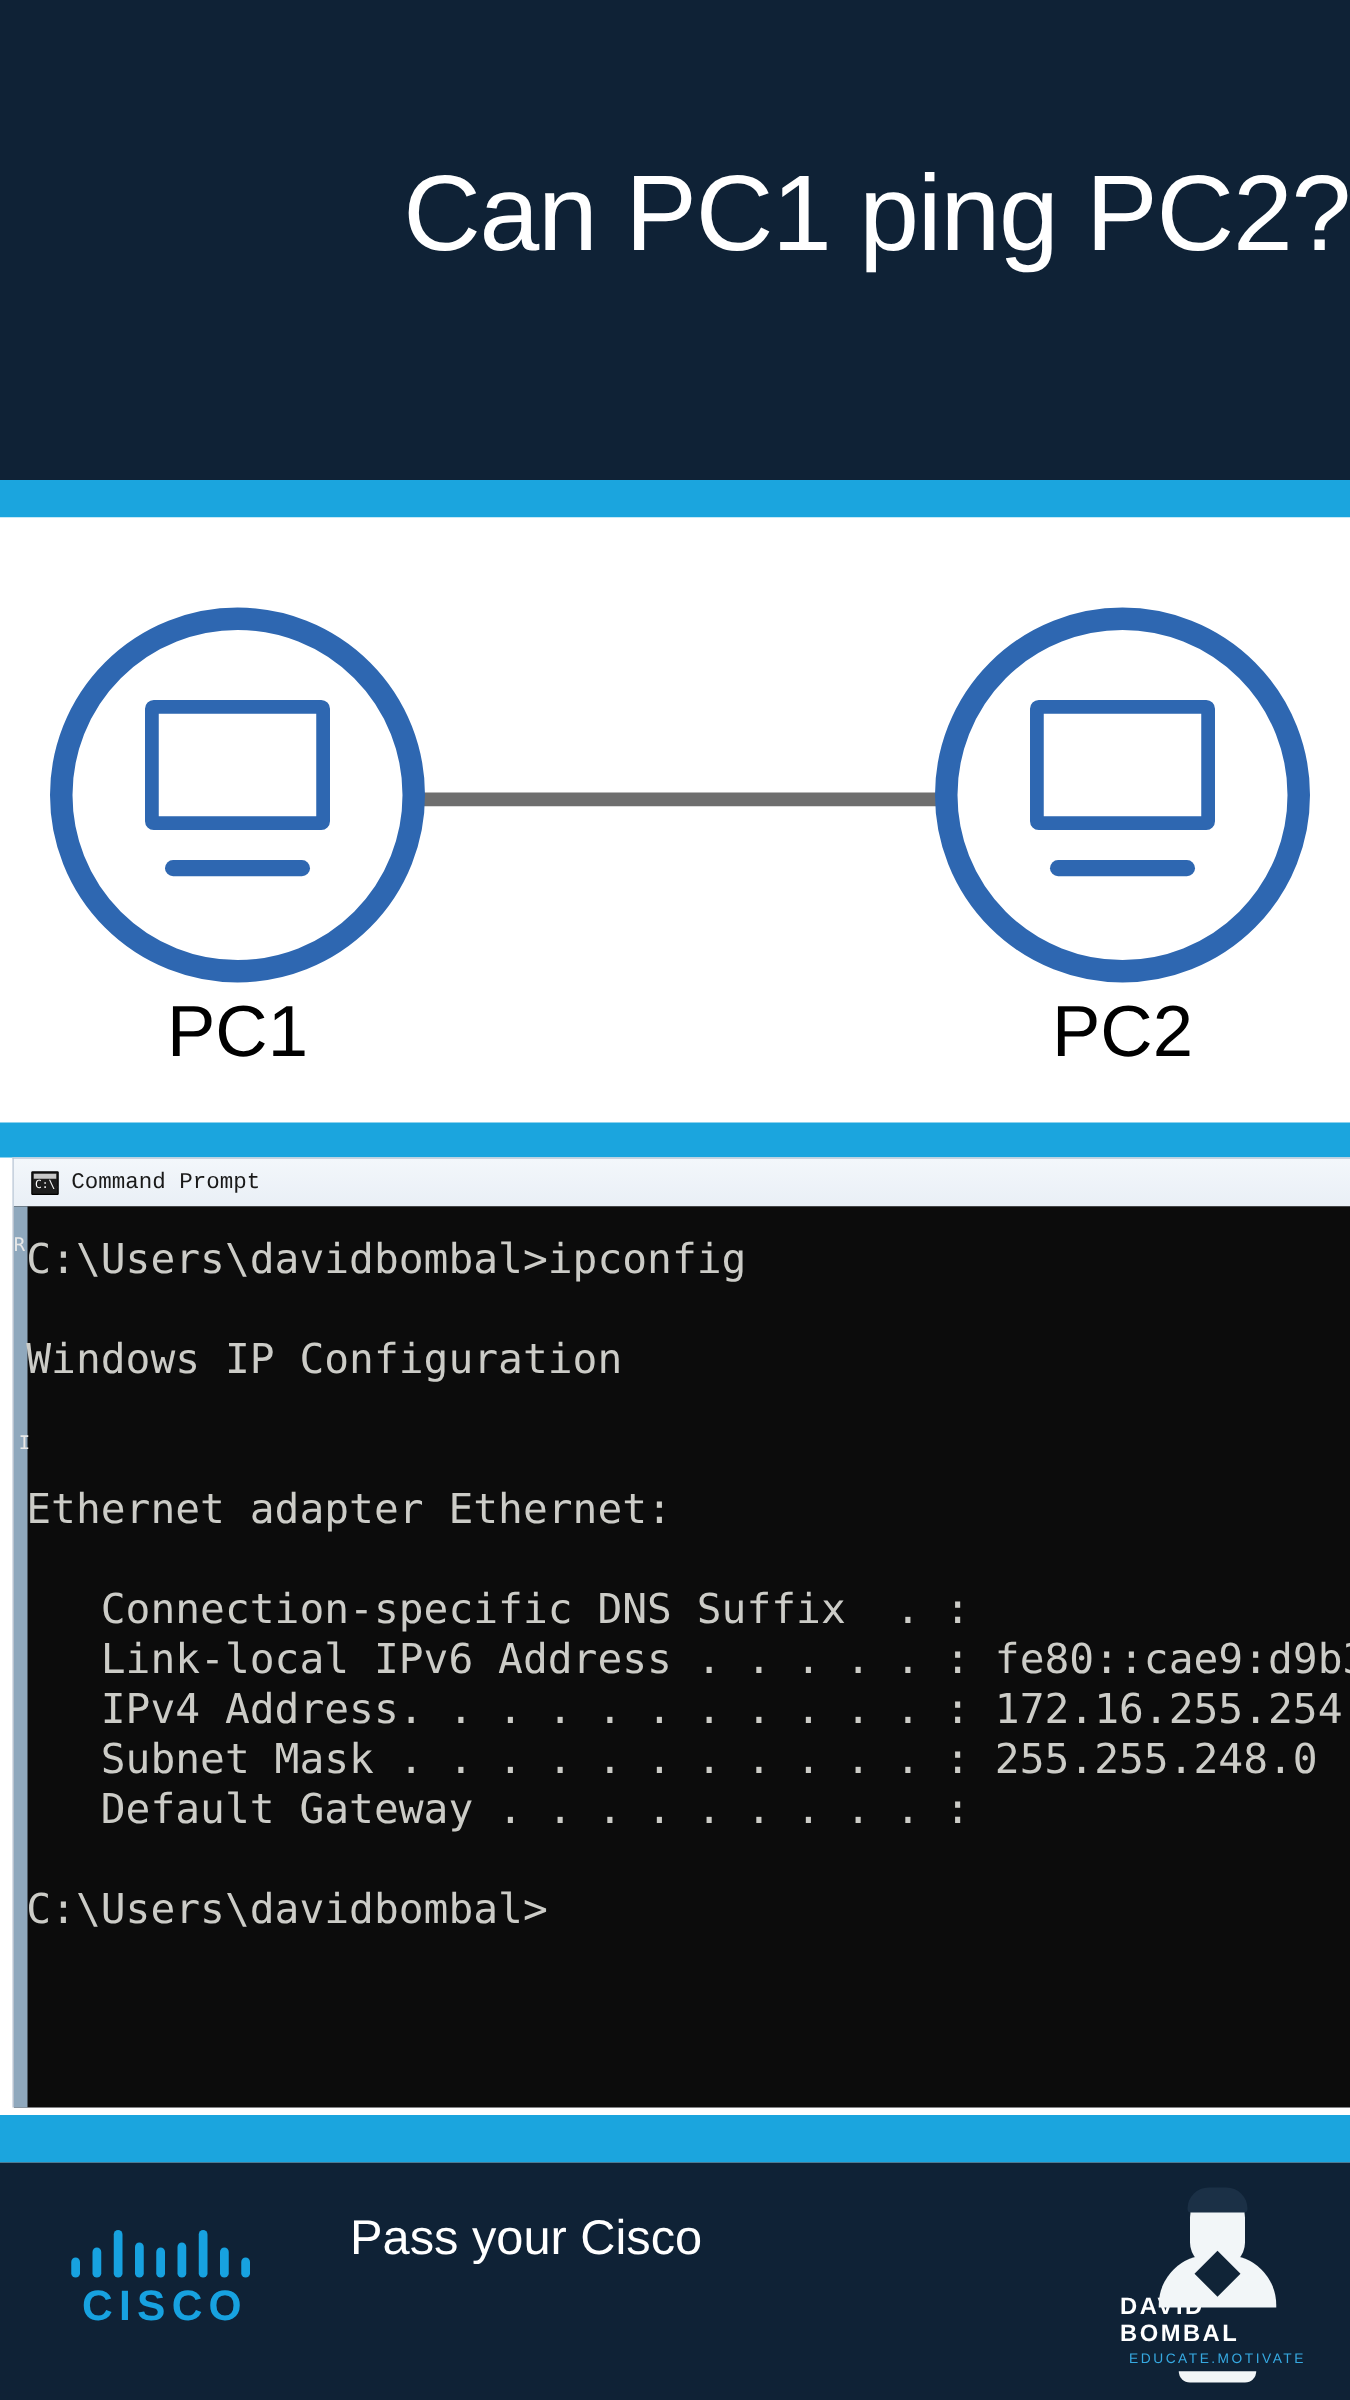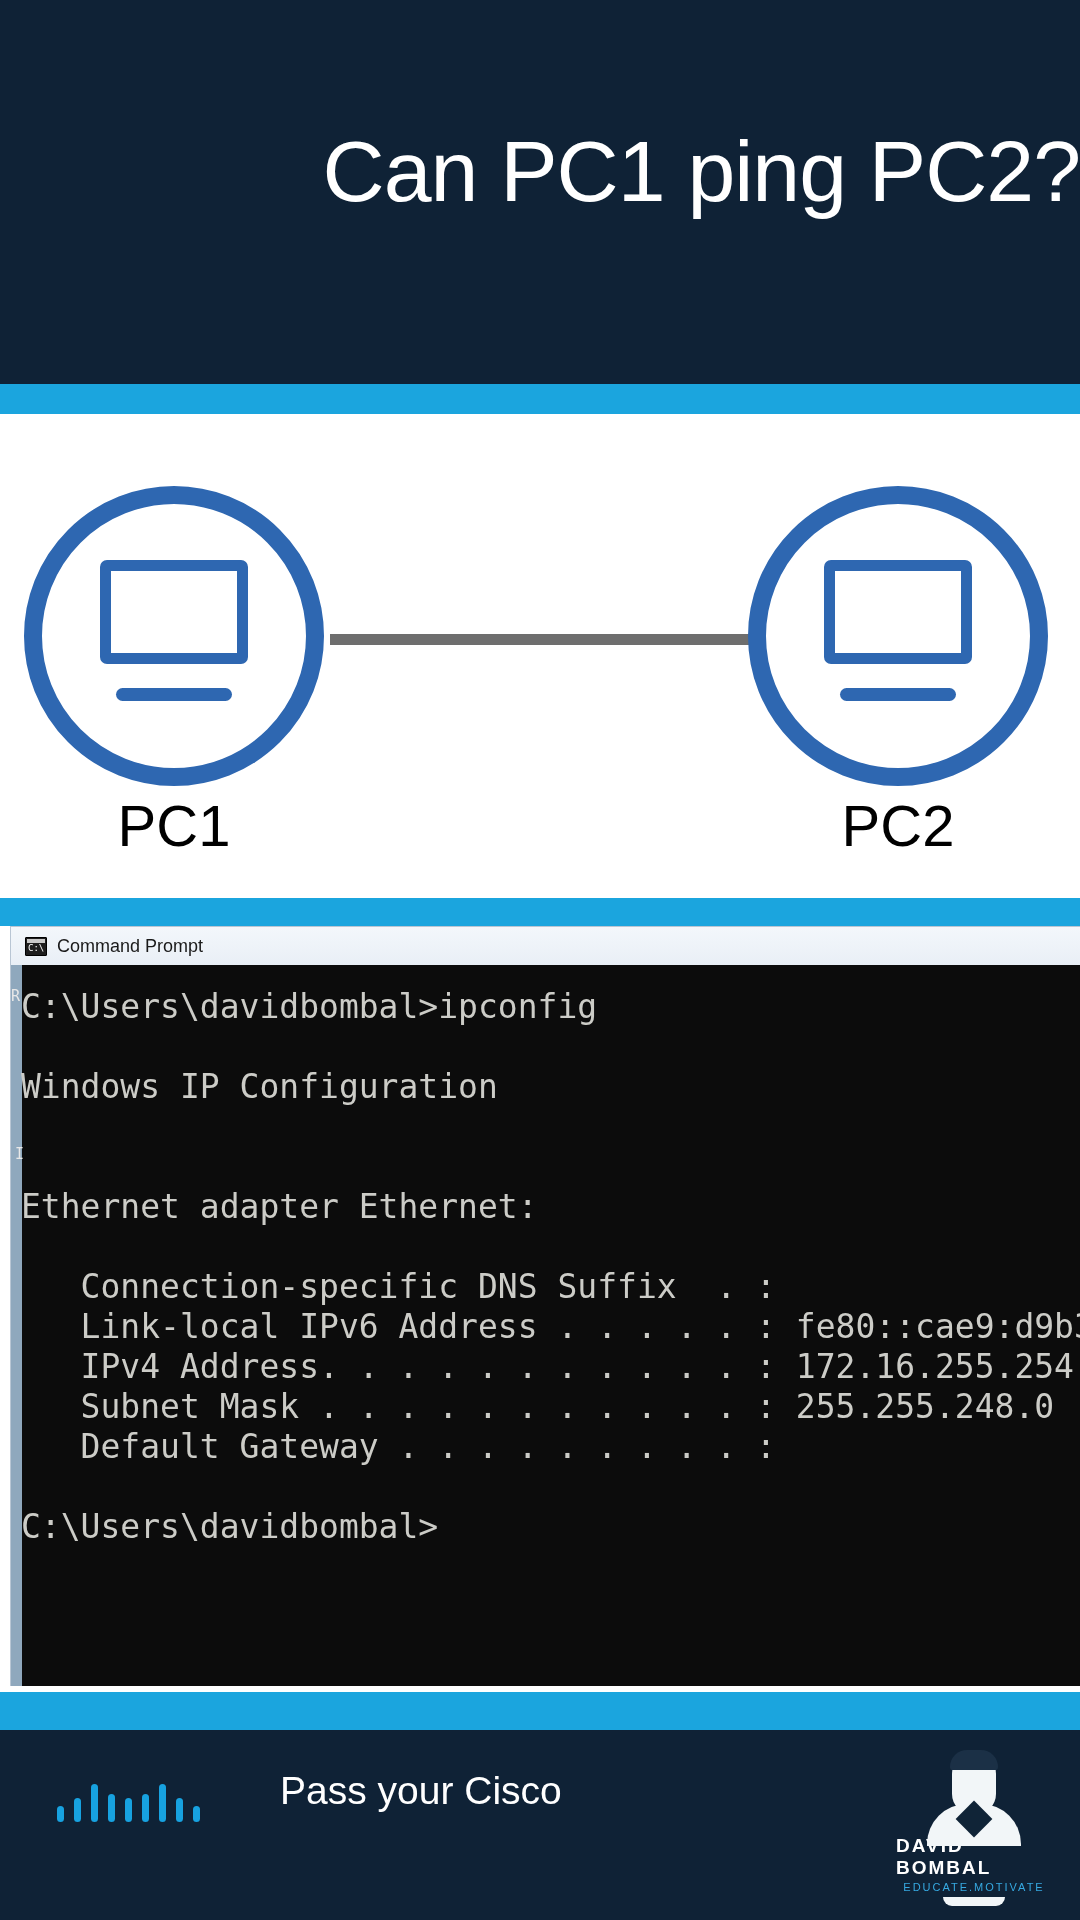--- a/index.html
+++ b/index.html
@@ -47,21 +47,21 @@
   .link-line {
     position:absolute;
     left:330px; top:220px;
     width:420px; height:11px;
     background:#6e6e6e;
   }
   .node {
     position:absolute;
     width:300px; height:300px;
   }
-  .node.left  { left:24px;  top:72px; }
+  .node.left  { left:40px;  top:72px; }
   .node.right { right:32px; top:72px; }
   .ring {
     position:absolute; left:0; top:0;
     width:300px; height:300px;
     border:18px solid #2e67b1;
     border-radius:50%;
     background:#ffffff;
   }
   .screen {
     position:absolute;
@@ -130,21 +130,21 @@
   .cmd-icon .glyph {
     position:absolute; left:2px; top:6px;
     color:#ffffff;
     font-size:9px; line-height:9px;
     font-family:"DejaVu Sans Mono", monospace;
     white-space:nowrap;
   }
   .term-title-text {
     font-size:18px;
     color:#1a1a1a;
-    font-family:Liberation Sans, sans-serif;
+    font-family:Liberation Mono, monospace;
   }
 
   
   .term-body {
     position:absolute;
     left:0; top:38px;
     width:1070px; height:722px;
     background:#0c0c0c;
     overflow:hidden;
   }
@@ -361,20 +361,21 @@
           <i style="height: 16px; left: 0px;"></i>
           <i style="height: 24px; left: 17px;"></i>
           <i style="height: 38px; left: 34px;"></i>
           <i style="height: 28px; left: 51px;"></i>
           <i style="height: 24px; left: 68px;"></i>
           <i style="height: 28px; left: 85px;"></i>
           <i style="height: 38px; left: 102px;"></i>
           <i style="height: 24px; left: 119px;"></i>
           <i style="height: 16px; left: 136px;"></i>
         </div>
+      <div class="cisco-word">CISCO</div>
     </div>
 
     <div class="footer-center">
       <div>Pass your Cisco</div>
     </div>
 
     <div class="db-logo">
       <div class="db-face">
         <div class="db-shoulders"></div>
         <div class="db-head"></div>

